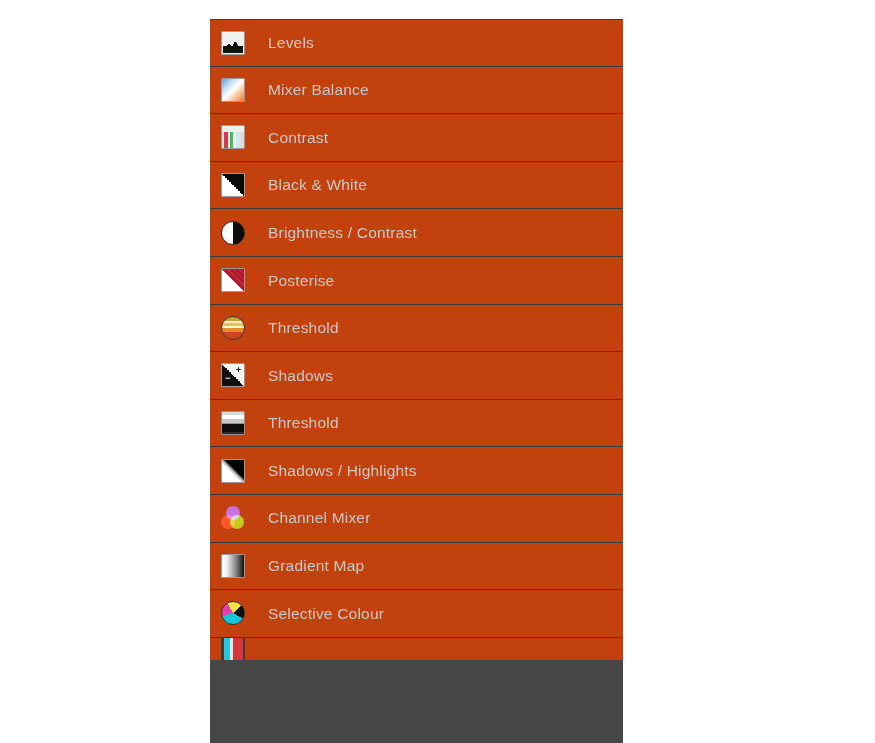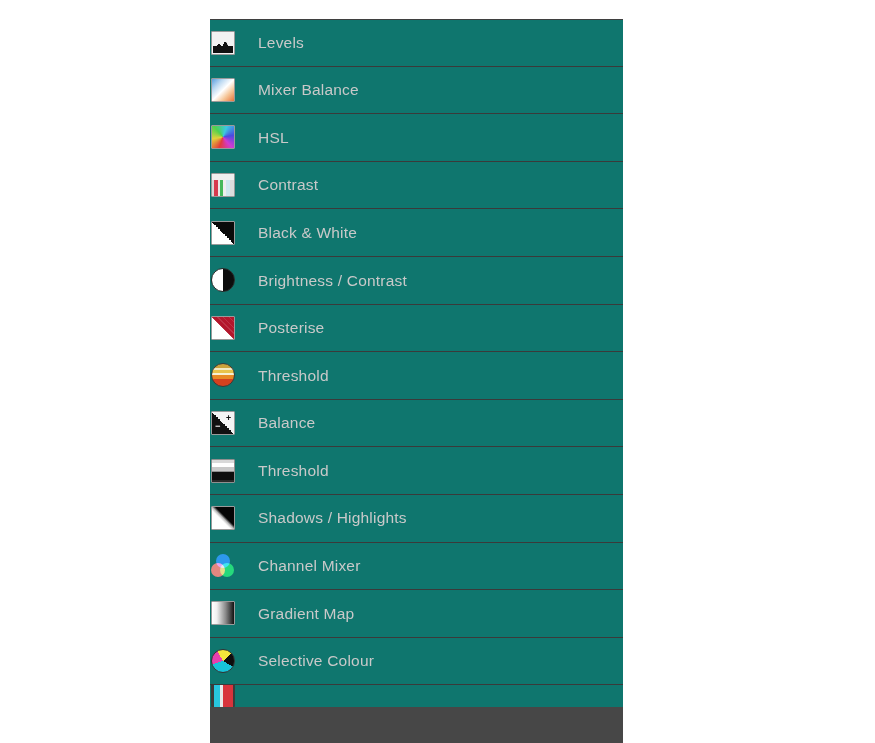--- a/index.html
+++ b/index.html
@@ -21,23 +21,24 @@
     background:#474747;
     overflow:hidden;
     box-sizing:border-box;
   }
 
   .row{
     position:relative;
     height:47.6px;
     display:flex;
     align-items:center;
-    background:#0f766e;
+    background:#c2410c;
     border-bottom:1px solid #3a3a3a;
     box-sizing:border-box;
+    padding-left:10px;
   }
   .row:first-child{border-top:1px solid #3f3f3f;}
 
   .icon-wrap{
     width:26px;height:26px;
     flex:0 0 26px;
     margin-right:0px;
     display:flex;align-items:center;justify-content:center;
   }
   .ico{
@@ -249,26 +250,20 @@
       <span class="label">Levels</span>
     </div>
 
     <div class="row">
       <span class="icon-wrap">
         <span class="ico ic-wb"></span>
       </span>
       <span class="label">Mixer Balance</span>
     </div>
 
-    <div class="row">
-      <span class="icon-wrap">
-        <span class="ico ic-hsl"></span>
-      </span>
-      <span class="label">HSL</span>
-    </div>
 
     <div class="row">
       <span class="icon-wrap">
         <span class="ico ic-recolour"></span>
       </span>
       <span class="label">Contrast</span>
     </div>
 
     <div class="row">
       <span class="icon-wrap">
@@ -298,21 +293,21 @@
       <span class="label">Threshold</span>
     </div>
 
     <div class="row">
       <span class="icon-wrap">
         <span class="ico ic-exposure">
             <i class="plus">+</i>
             <i class="minus">−</i>
           </span>
       </span>
-      <span class="label">Balance</span>
+      <span class="label">Shadows</span>
     </div>
 
     <div class="row">
       <span class="icon-wrap">
         <span class="ico ic-threshold"></span>
       </span>
       <span class="label">Threshold</span>
     </div>
 
     <div class="row">

